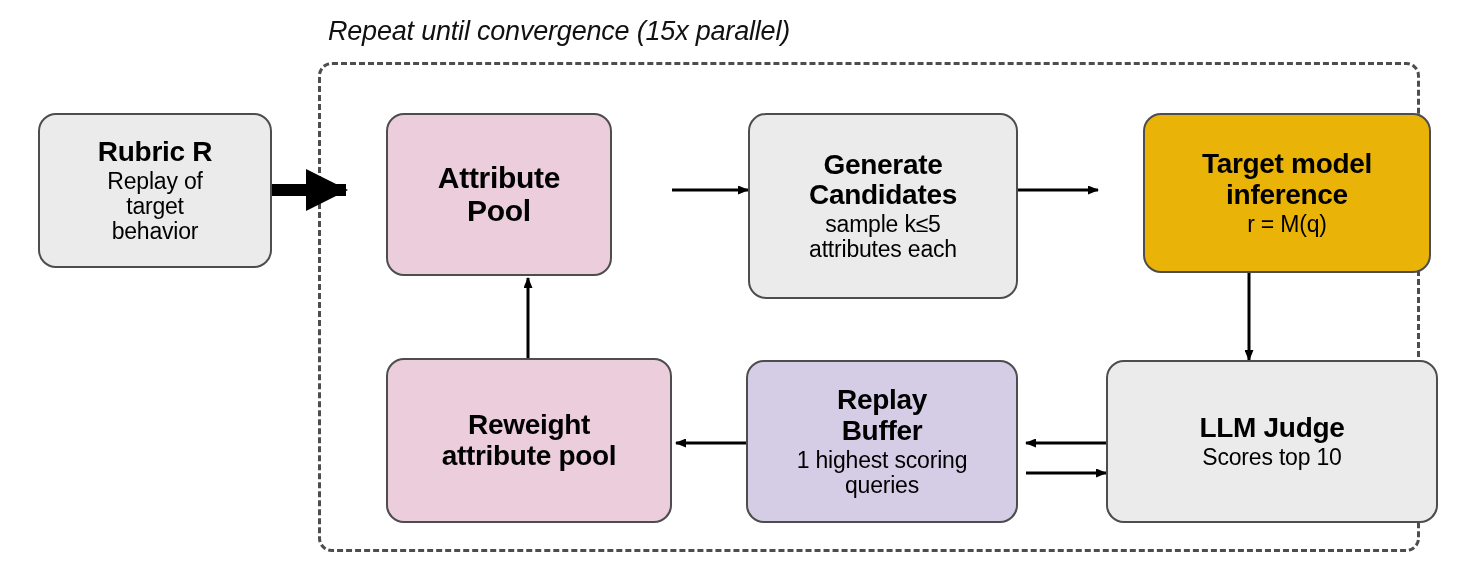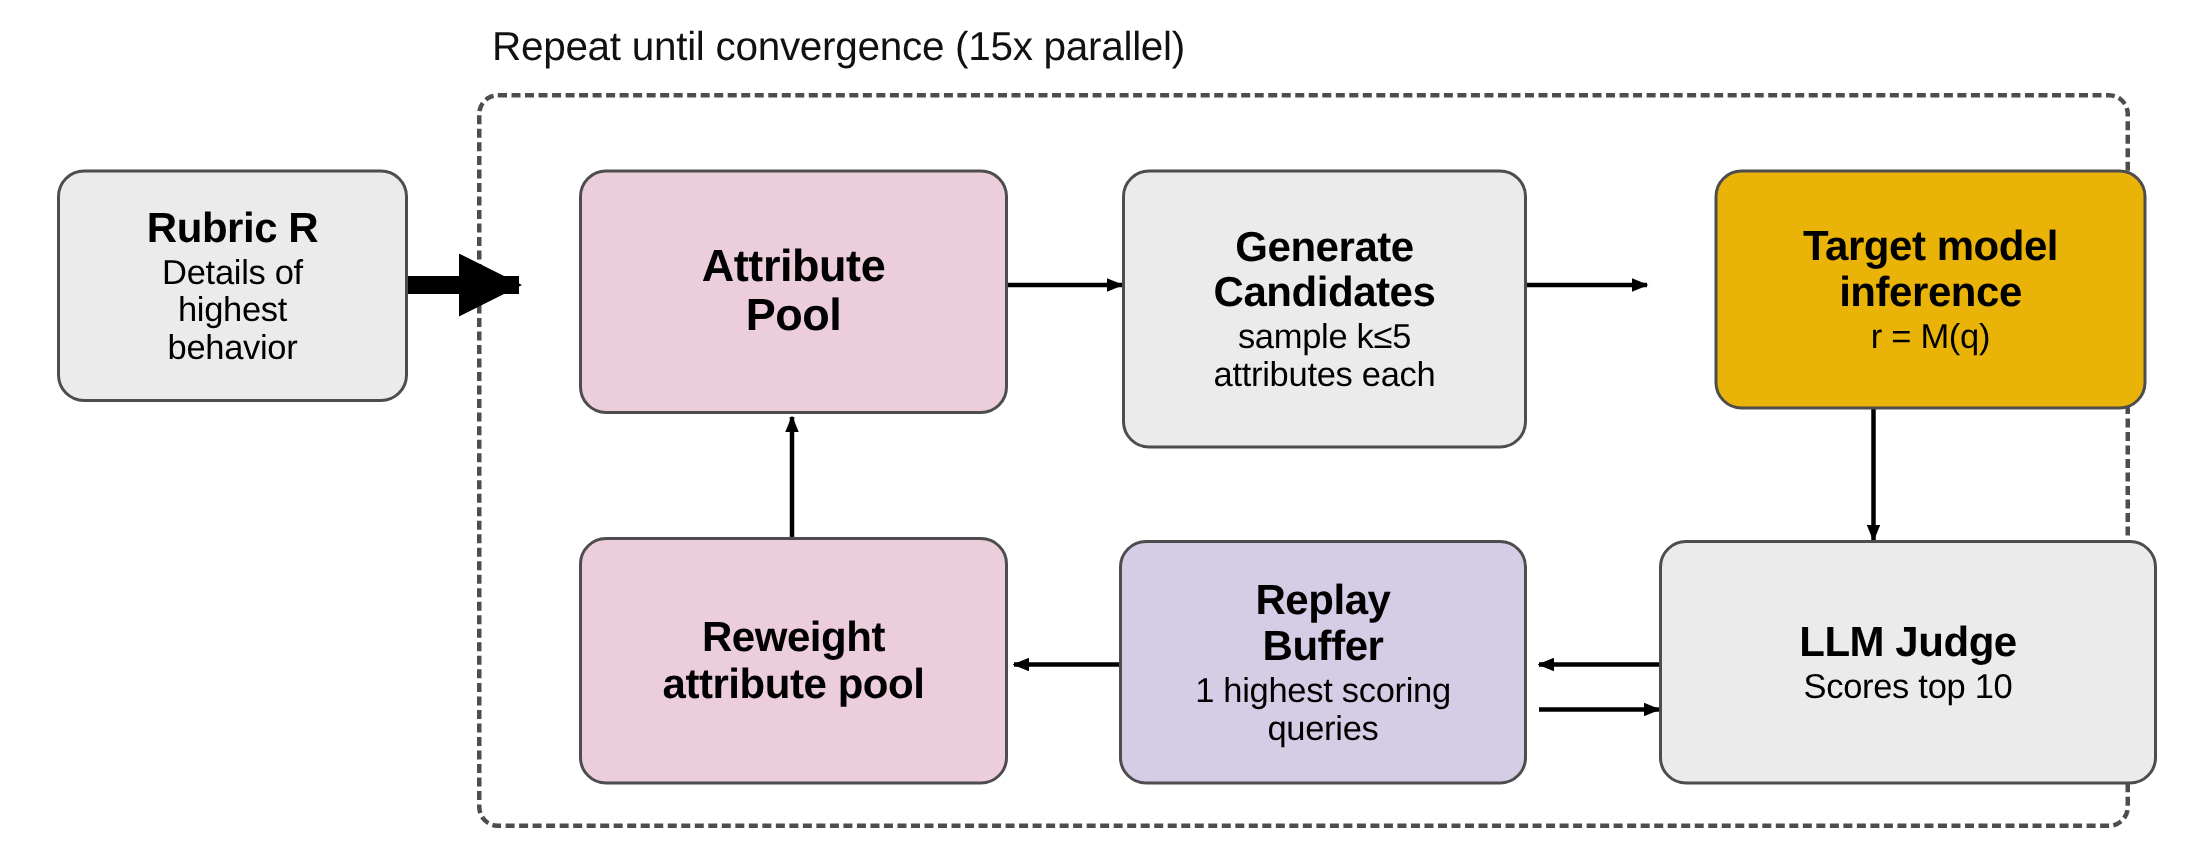--- a/index.html
+++ b/index.html
@@ -16,20 +16,21 @@
     overflow: hidden;
   }
   .loop-label {
     position: absolute;
     left: 328px;
     top: 16px;
     font-size: 27px;
     color: #111111;
     white-space: nowrap;
     letter-spacing: -0.2px;
+    font-style: italic;
   }
   .loop-container {
     position: absolute;
     left: 318px;
     top: 62px;
     width: 1102px;
     height: 490px;
     border: 3px dashed #4d4d4d;
     border-radius: 14px;
     box-sizing: border-box;
@@ -122,24 +123,24 @@
       <line x1="746" y1="443" x2="676" y2="443" stroke="#000000" stroke-width="3" marker-end="url(#ah-thin)"></line>
     </g>
 
     <g>
       <line x1="528" y1="358" x2="528" y2="278" stroke="#000000" stroke-width="3" marker-end="url(#ah-thin)"></line>
     </g>
   </svg>
 
   <div class="node fill-grey" style="left:38px; top:113px; width:234px; height:155px;text-align:center;">
     <div class="title">Rubric R</div>
-    <div class="sub" style="max-width:150px;">Details of highest behavior</div>
+    <div class="sub" style="max-width:150px;">Replay of target behavior</div>
   </div>
 
-  <div class="node fill-pink" style="left:386px; top:113px; width:286px; height:163px;">
+  <div class="node fill-pink" style="left:386px; top:113px; width:226px; height:163px;">
     <div class="title" style="max-width:180px; font-size:30px;">Attribute Pool</div>
   </div>
 
   <div class="node fill-grey" style="left:748px; top:113px; width:270px; height:186px;">
     <div class="title" style="max-width:200px;">Generate Candidates</div>
     <div class="sub" style="max-width:190px;">sample k≤5 attributes each</div>
   </div>
 
   <div class="node fill-blue" style="left:1106px; top:113px; width:288px; height:160px;">
     <div class="title" style="max-width:240px;">Target model inference</div>

